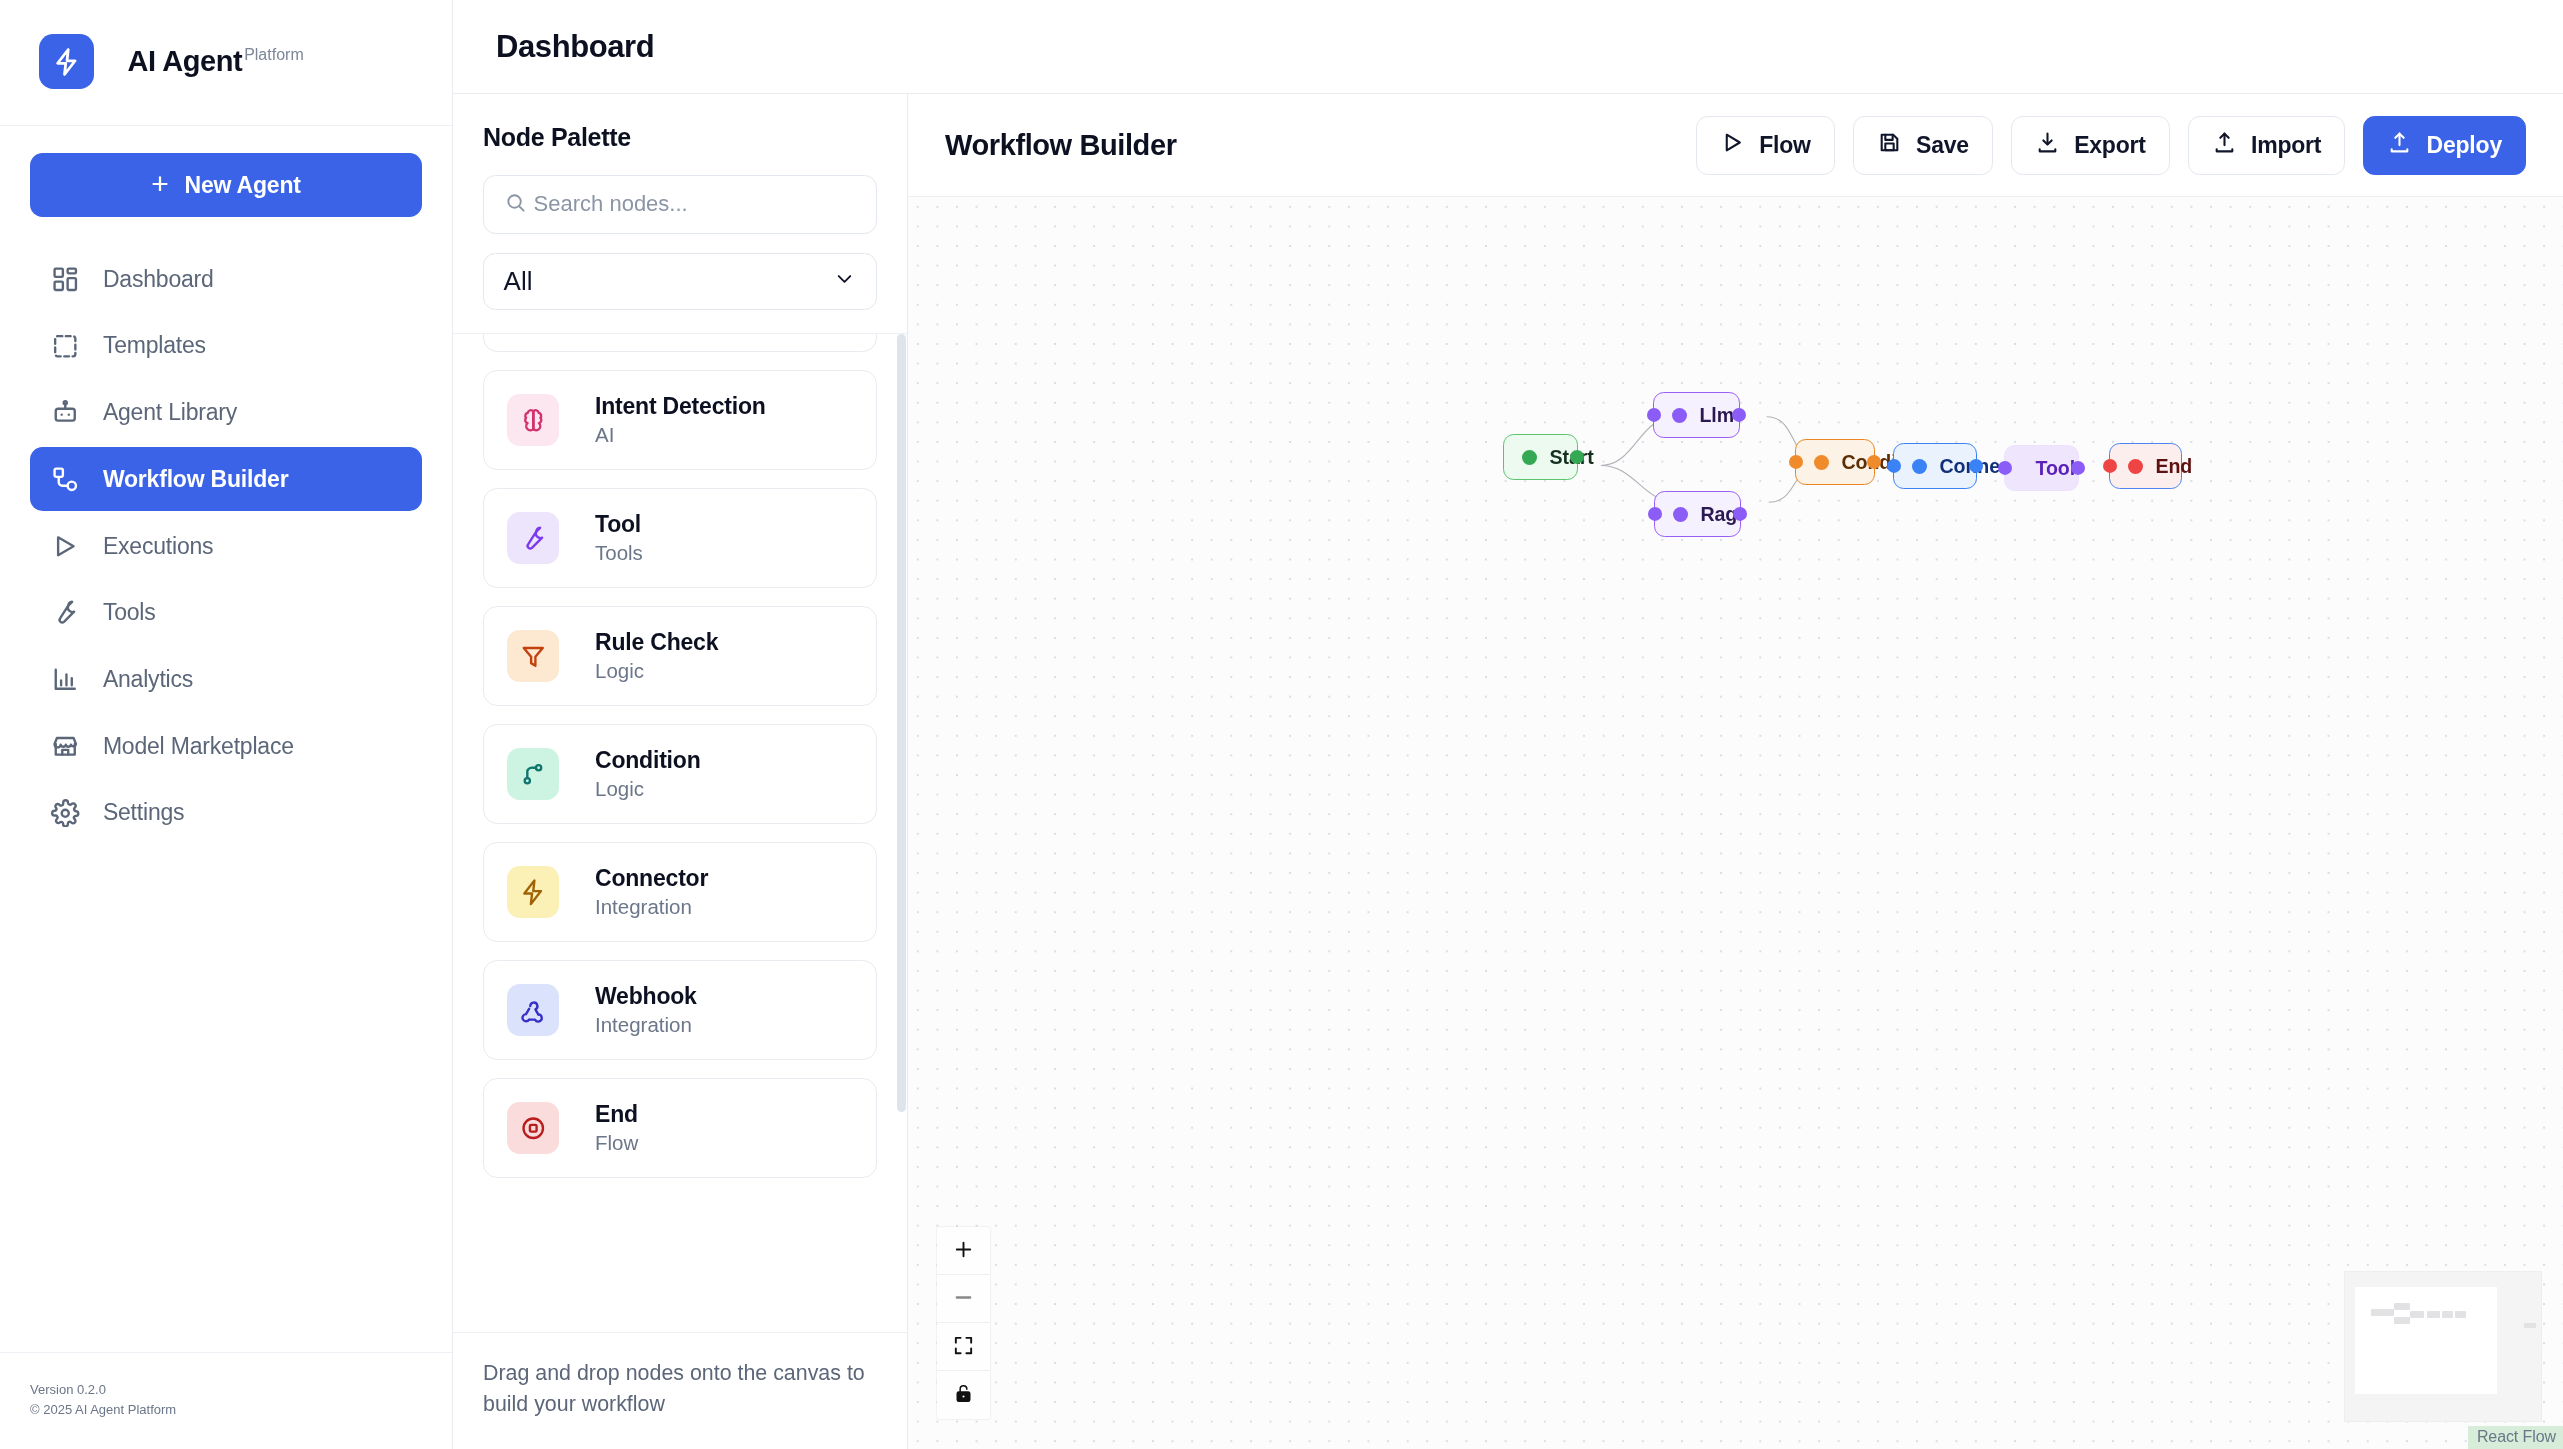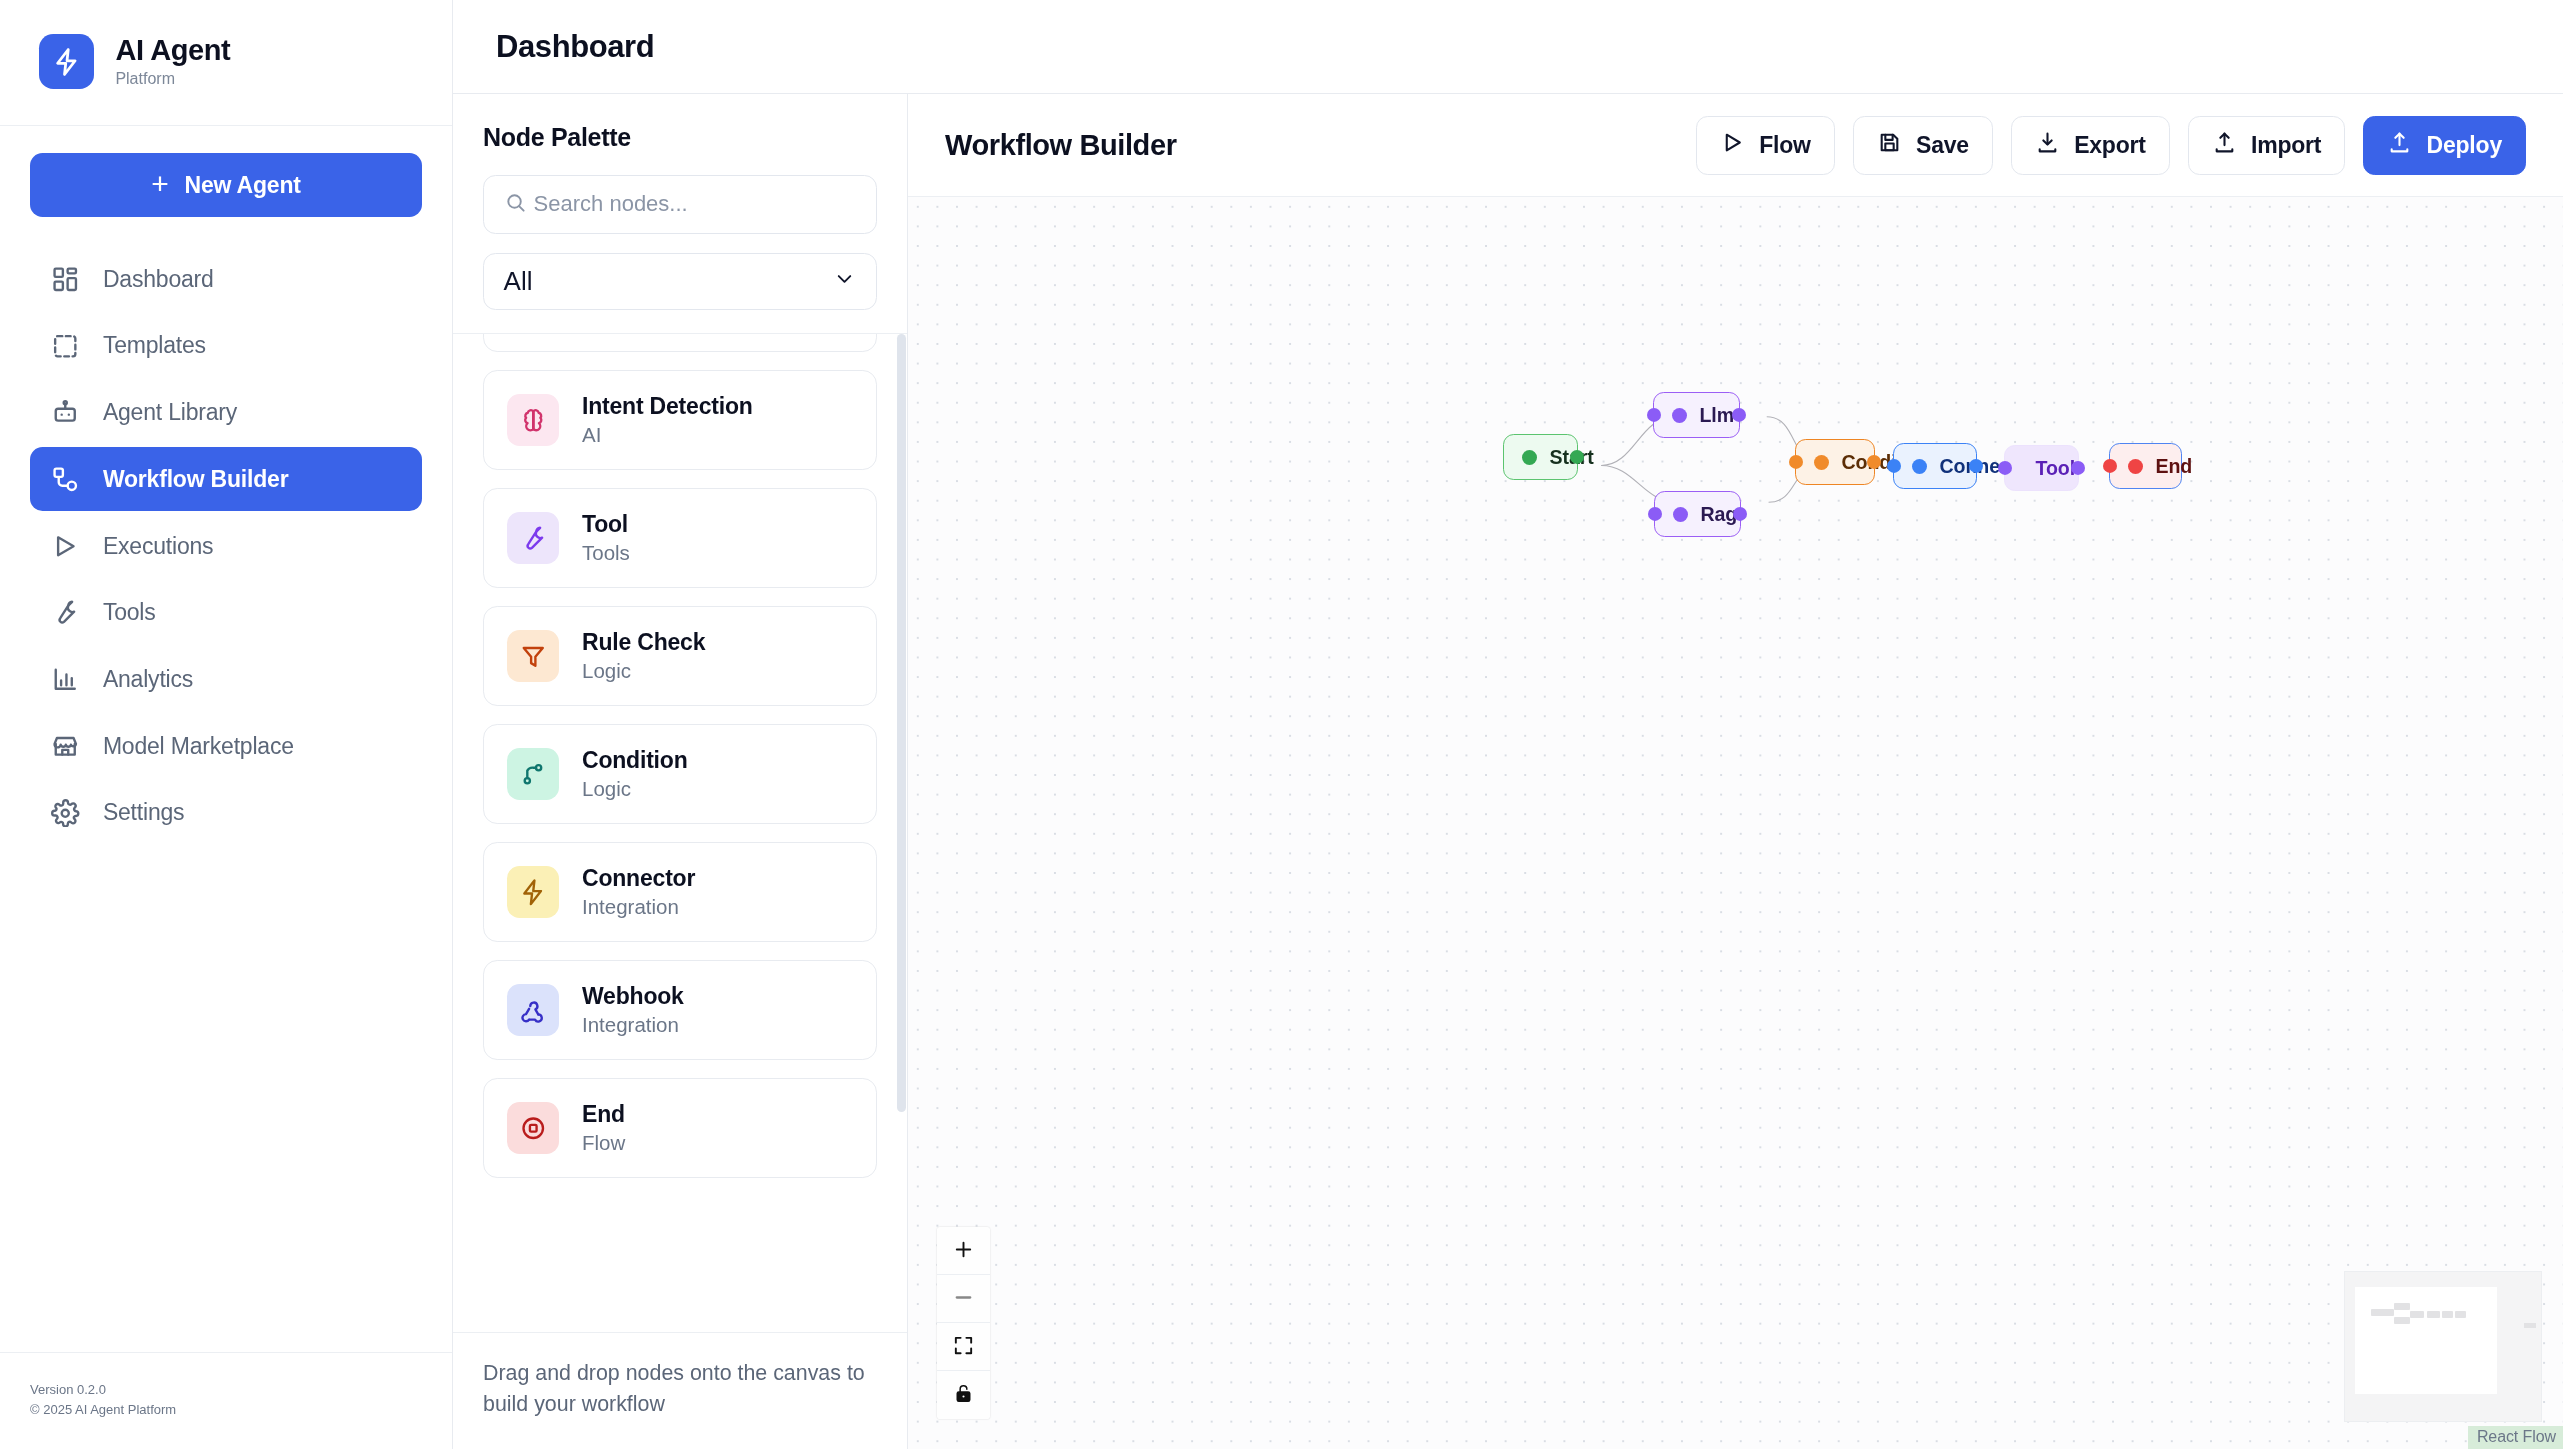--- a/index.html
+++ b/index.html
@@ -24,21 +24,21 @@
     padding: 34px 39px 36px 39px;
     border-bottom: 1.8px solid #eceff3;
   }
   .brand-logo {
     width: 55px; height: 55px; border-radius: 14.2px;
     background: #3a63e8;
     display: flex; align-items: center; justify-content: center;
     flex: 0 0 55px;
   }
   .brand-logo svg { width: 30px; height: 30px; }
-  .brand-text { display: flex; flex-direction: column; gap: 1.8px; }
+  .brand-text { display: flex; flex-direction: row; gap: 1.8px; margin-left: 12px; }
   .brand-title { font-size: 29px; font-weight: 700; color: #0c1020; letter-spacing: -0.4px; line-height: 1.15; }
   .brand-sub { font-size: 16px; color: #7c8798; line-height: 1.2; }
 
   .new-agent-wrap { padding: 27px 30px 19.6px 30px; }
   .new-agent-btn {
     width: 100%; height: 64px; border: none; border-radius: 12.5px;
     background: #3a63e8; color: #fff;
     font-size: 23px; font-weight: 700; font-family: inherit;
     display: flex; align-items: center; justify-content: center; gap: 16px;
     cursor: pointer; letter-spacing: -0.2px;
@@ -109,21 +109,21 @@
   }
   .select-box svg { width: 23px; height: 23px; }
 
   .palette-list {
     margin-top: 23px; flex: 1; min-height: 0; overflow: hidden;
     padding: 0 30px; position: relative;
     border-top: 1.8px solid #eceff3;
   }
   .palette-scroll { position: absolute; top: -82px; left: 30px; right: 30px; }
   .node-card {
-    display: flex; align-items: center; gap: 23px;
+    display: flex; align-items: center; gap: 36px;
     border: 1.8px solid #e8ebf0; border-radius: 14.2px;
     padding: 21.4px 23px; margin-bottom: 18px; background: #fff;
     min-height: 100px; cursor: grab;
   }
   .node-card-ico { width: 52px; height: 52px; flex: 0 0 52px; border-radius: 12.5px;
     display: flex; align-items: center; justify-content: center; }
   .node-card-ico svg { width: 28.5px; height: 28.5px; }
   .node-card-txt { display: flex; flex-direction: column; gap: 3.6px; }
   .node-card-name { font-size: 23px; font-weight: 700; color: #0c1020; letter-spacing: -0.2px; }
   .node-card-cat { font-size: 20.5px; color: #6b7688; }

